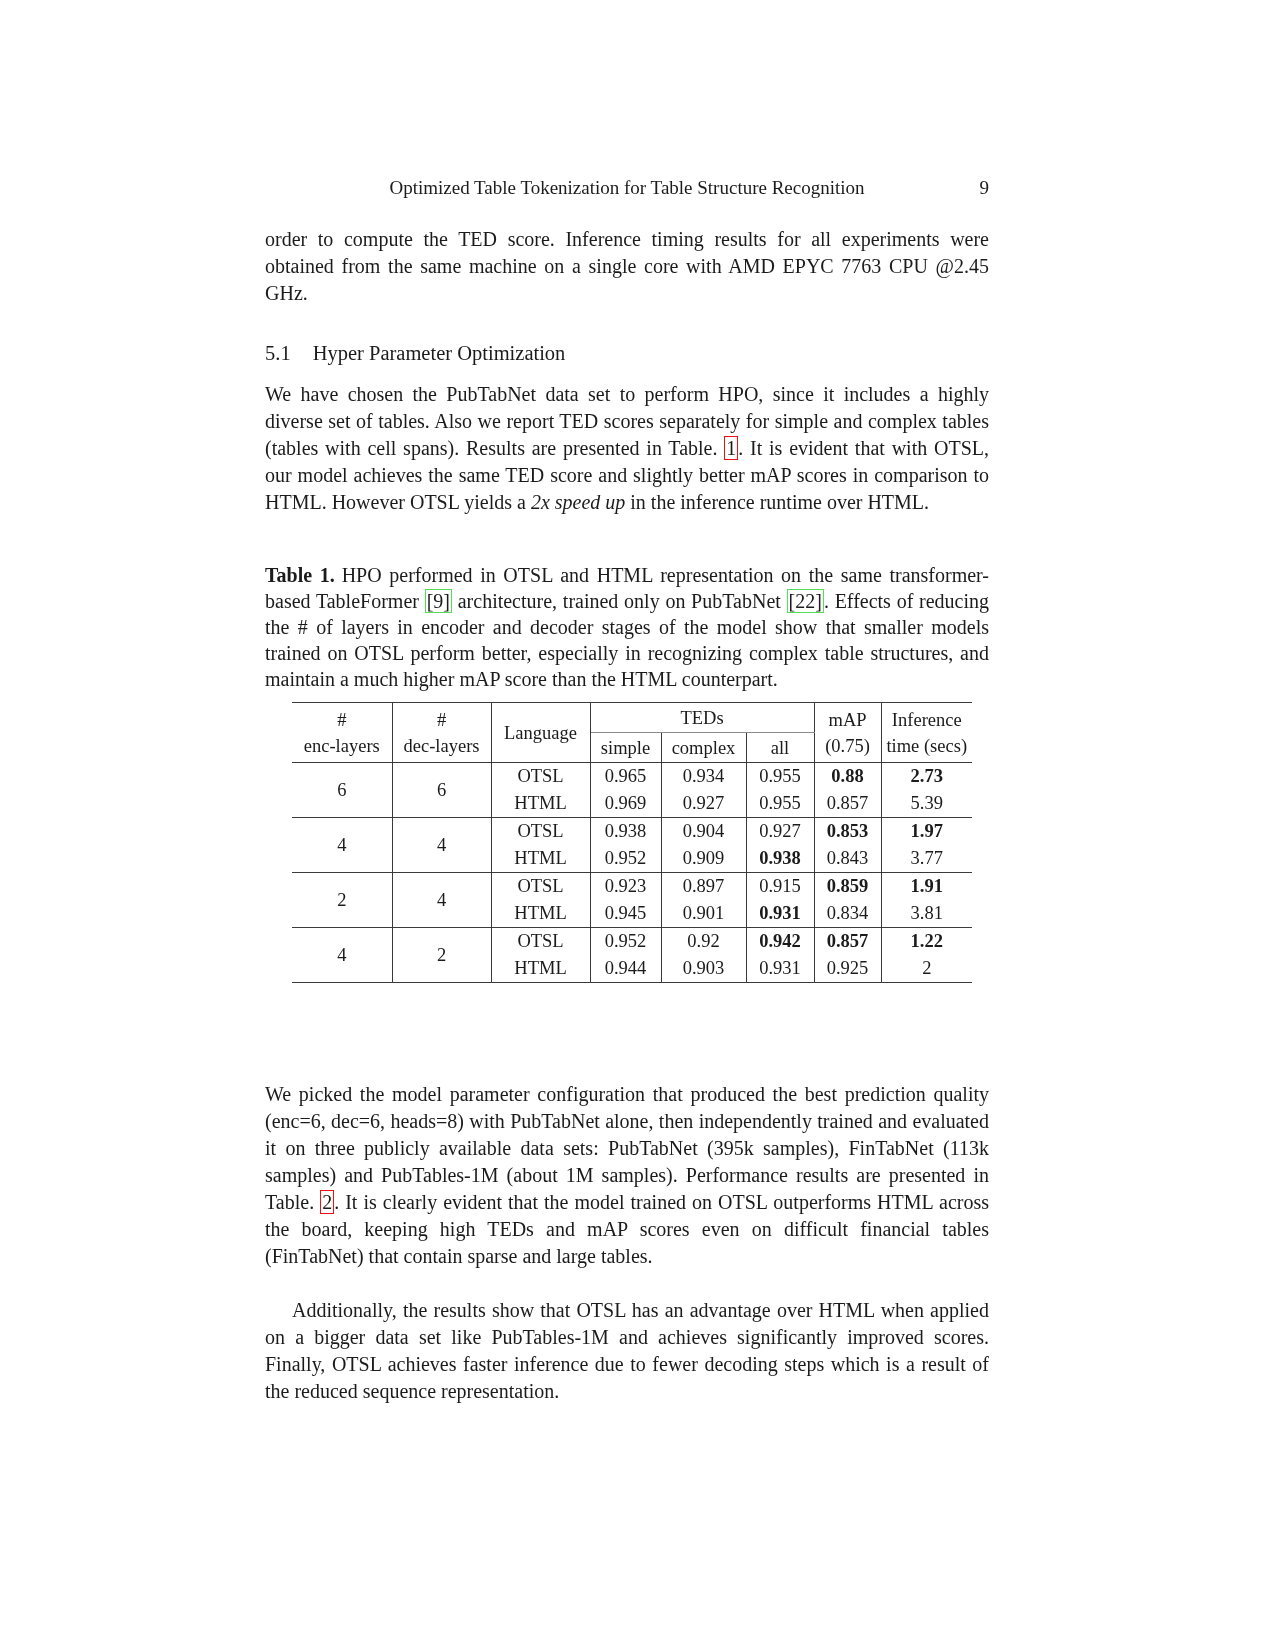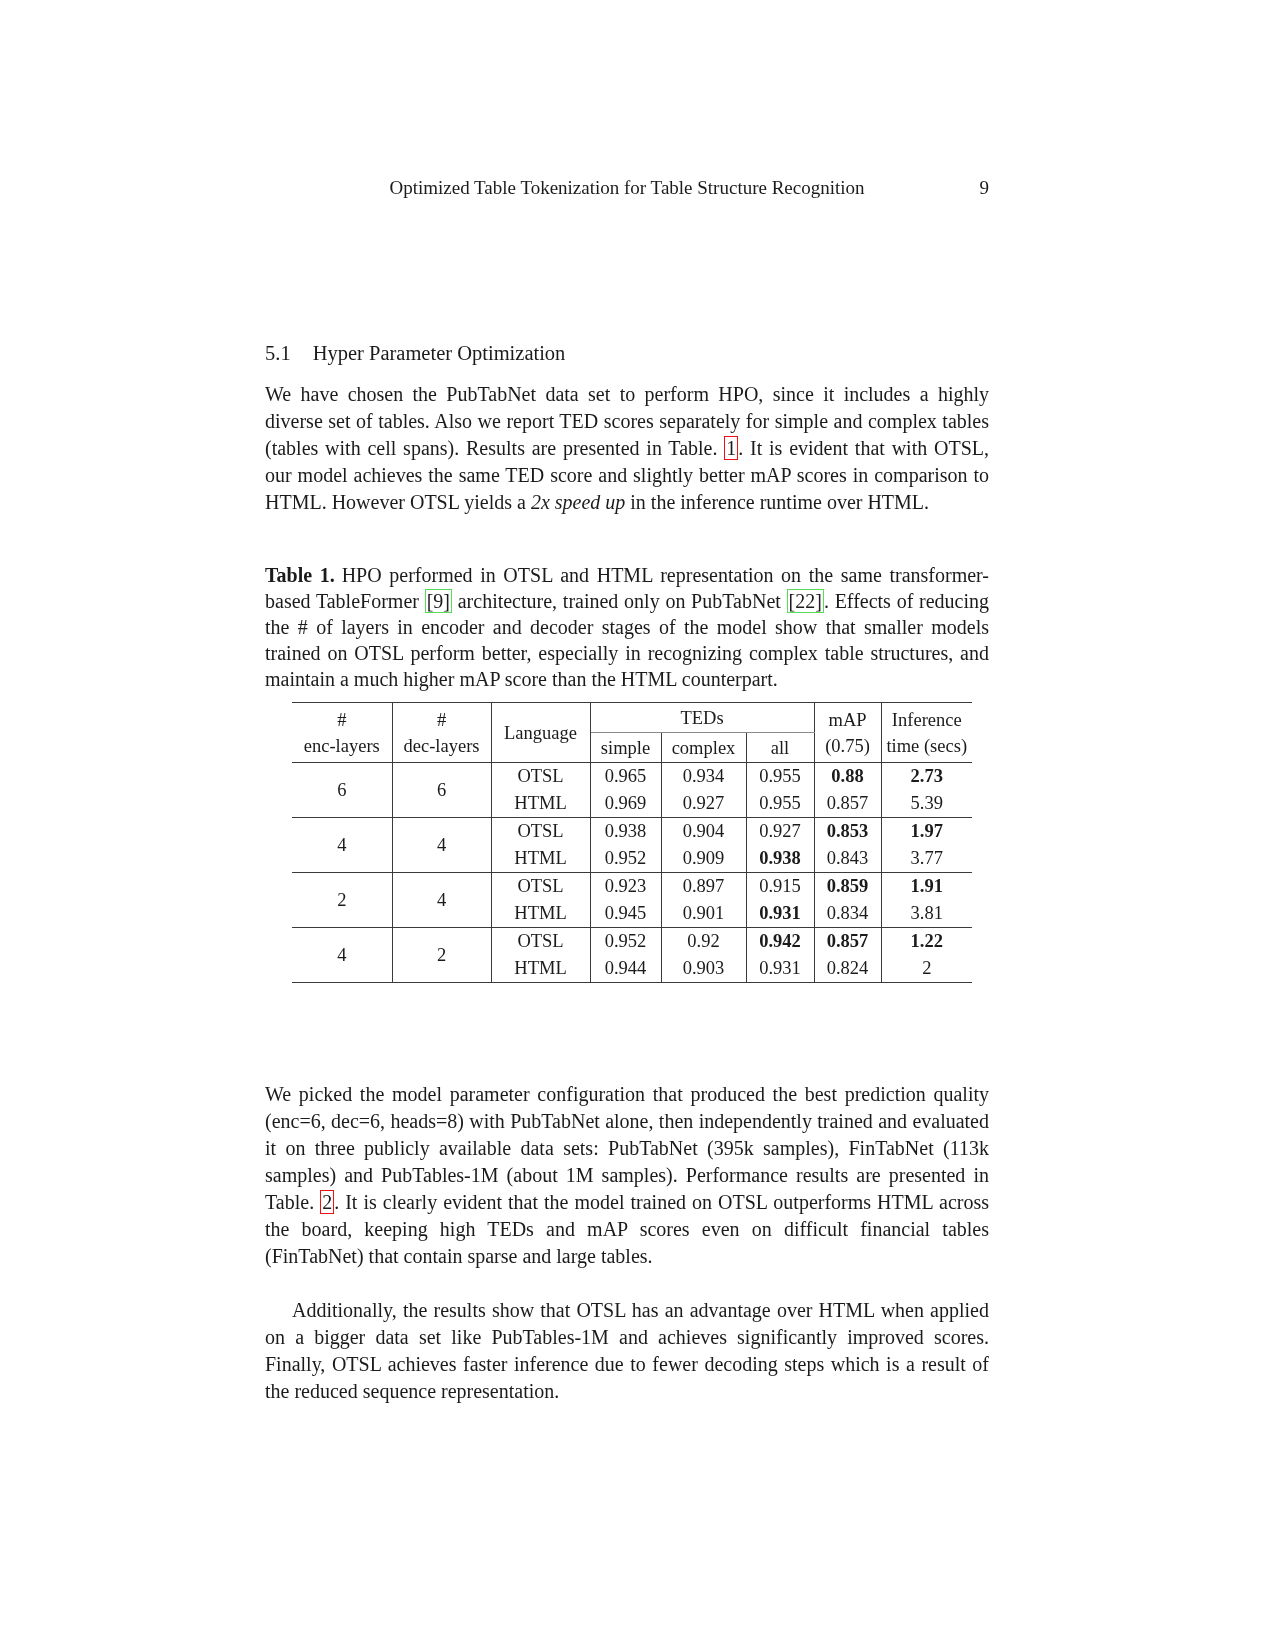--- a/index.html
+++ b/index.html
@@ -84,20 +84,21 @@
 </head>
 <body>
 
 <div class="page">
 
   <header class="col running-head" style="position: absolute;">
     <span class="rh-title">Optimized Table Tokenization for Table Structure Recognition</span>
     <span class="rh-page">9</span>
   </header>
 
+  <p class="col body-text pos-intro" style="position: absolute;"><span>order to compute the TED score. Inference timing results for all experiments were obtained from the same machine on a single core with AMD EPYC 7763 CPU @2.45 GHz.</span></p>
 
   <h2 class="col section pos-h51" style="position: absolute;">
     <span class="sec-num">5.1</span><span class="sec-title">Hyper Parameter Optimization</span>
   </h2>
 
   <p class="col body-text pos-p51" style="position: absolute;"><span>We have chosen the PubTabNet data set to perform HPO, since it includes a highly diverse set of tables. Also we report TED scores separately for simple and complex tables (tables with cell spans). Results are presented in Table. </span><span class="seg-ref-red" style="border-color: rgb(240, 16, 16);">1</span><span>. It is evident that with OTSL, our model achieves the same TED score and slightly better mAP scores in comparison to HTML. However OTSL yields a </span><span class="seg-i">2x speed up</span><span> in the inference runtime over HTML.</span></p>
 
   <div class="col caption" style="position: absolute;"><span class="seg-b">Table 1.</span><span>HPO performed in OTSL and HTML representation on the same transformer-based TableFormer </span><span class="seg-ref-green" style="border-color: rgb(85, 221, 85);">[9]</span><span> architecture, trained only on PubTabNet </span><span class="seg-ref-green" style="border-color: rgb(85, 221, 85);">[22]</span><span>. Effects of reducing the # of layers in encoder and decoder stages of the model show that smaller models trained on OTSL perform better, especially in recognizing complex table structures, and maintain a much higher mAP score than the HTML counterpart.</span></div>
 
   <table class="results-table">
@@ -189,21 +190,21 @@
         <td>0.92</td>
         <td class="bold">0.942</td>
         <td class="bold">0.857</td>
         <td class="c-last bold">1.22</td>
       </tr>
       <tr>
         <td>HTML</td>
         <td>0.944</td>
         <td>0.903</td>
         <td>0.931</td>
-        <td>0.824</td>
+        <td>0.925</td>
         <td class="c-last">2</td>
       </tr>
     </tbody>
   </table>
 
 
   <p class="col body-text pos-p52a" style="position: absolute;"><span>We picked the model parameter configuration that produced the best prediction quality (enc=6, dec=6, heads=8) with PubTabNet alone, then independently trained and evaluated it on three publicly available data sets: PubTabNet (395k samples), FinTabNet (113k samples) and PubTables-1M (about 1M samples). Performance results are presented in Table. </span><span class="seg-ref-red" style="border-color: rgb(240, 16, 16);">2</span><span>. It is clearly evident that the model trained on OTSL outperforms HTML across the board, keeping high TEDs and mAP scores even on difficult financial tables (FinTabNet) that contain sparse and large tables.</span></p>
   <p class="col body-text pos-p52b indent" style="position: absolute;"><span>Additionally, the results show that OTSL has an advantage over HTML when applied on a bigger data set like PubTables-1M and achieves significantly improved scores. Finally, OTSL achieves faster inference due to fewer decoding steps which is a result of the reduced sequence representation.</span></p>
 
 </div>

